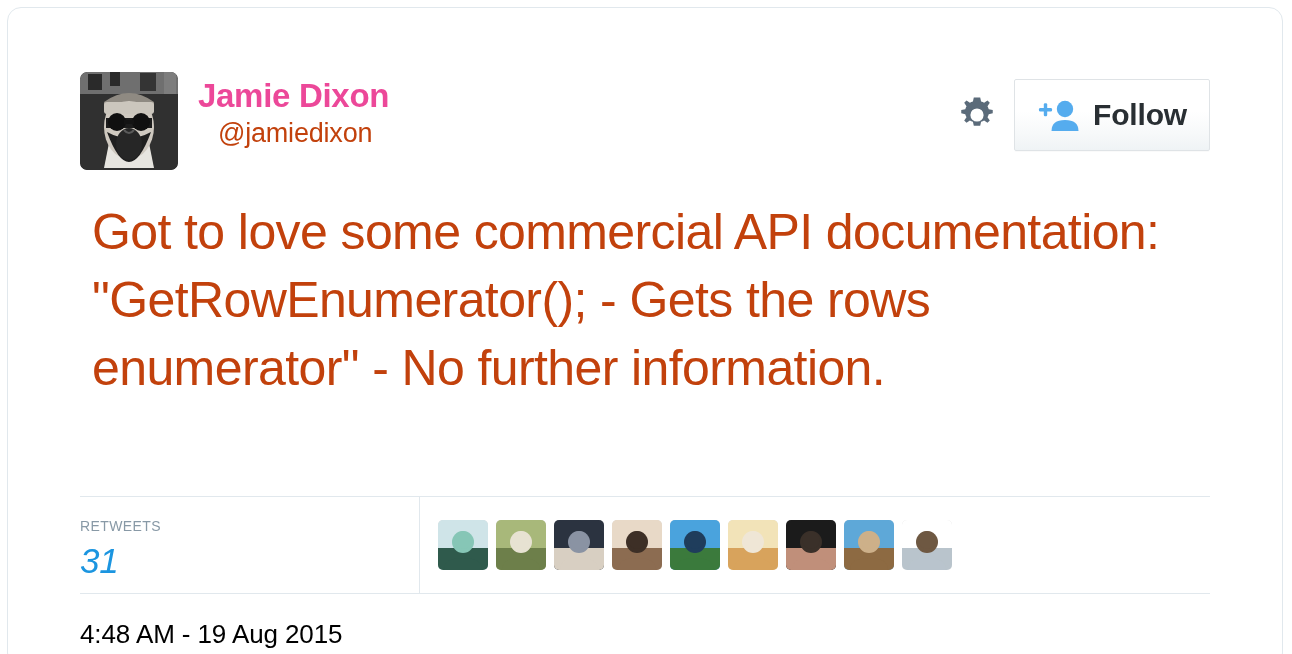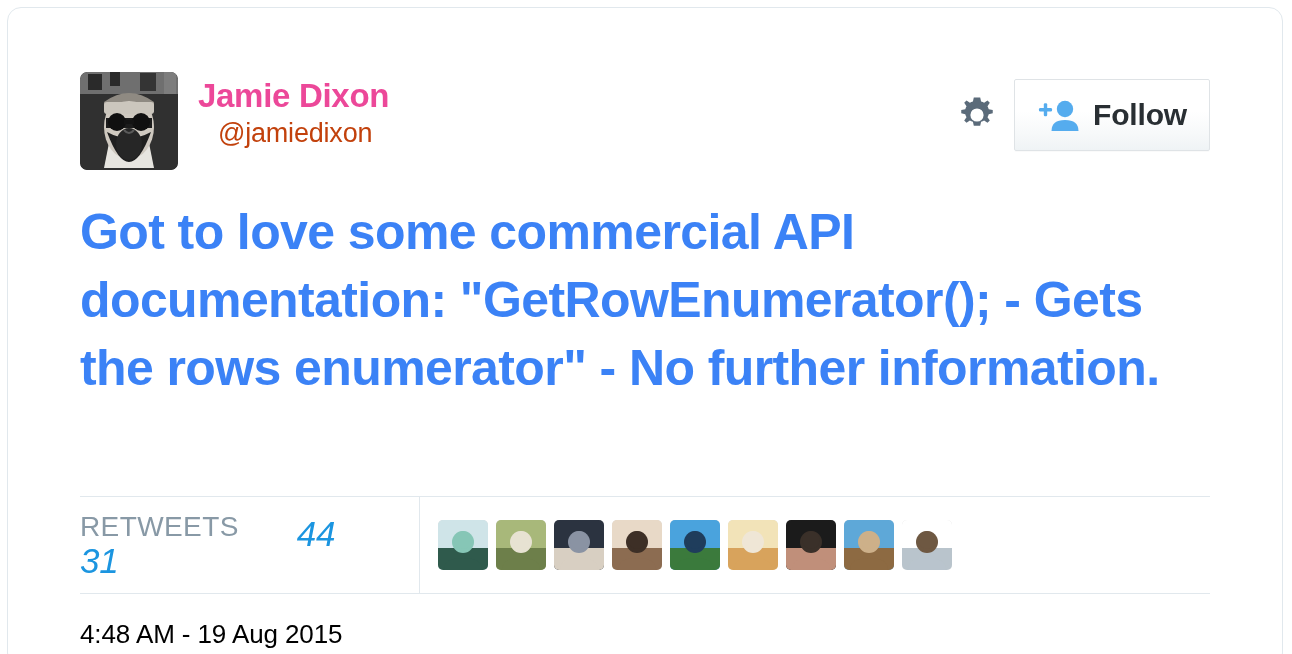--- a/index.html
+++ b/index.html
@@ -102,28 +102,28 @@
     font-size: 30px;
     font-weight: bold;
     color: #292f33;
     letter-spacing: -0.2px;
     line-height: 34px;
   }
 
   
   .tweet-text {
     position: absolute;
-    left: 72px;
+    left: 84px;
     top: 190px;
     width: 1080px;
     font-size: 50px;
     line-height: 68px;
-    color: #3b82f6;
+    color: #c2410c;
     letter-spacing: -0.6px;
-    font-weight: bold;
+    font-weight: normal;
     word-wrap: break-word;
   }
 
   
   .stats-wrap {
     position: absolute;
     left: 72px;
     right: 72px;
     top: 488px;
     height: 98px;
@@ -136,21 +136,21 @@
     left: 0;
     top: 0;
     width: 340px;
     height: 96px;
     border-right: 1px solid #e1e8ed;
     box-sizing: border-box;
     display: flex;
   }
   .stat-block { margin-right: 58px; padding-top: 16px; }
   .stat-label {
-    font-size: 28px;
+    font-size: 14px;
     color: #8899a6;
     letter-spacing: 0.4px;
     line-height: 27px;
     text-transform: uppercase;
     font-weight: normal;
   }
   .stat-value {
     font-size: 35px;
     color: #1b95e0;
     line-height: 42px;
@@ -258,21 +258,20 @@
   <div class="tweet-text">Got to love some commercial API documentation: "GetRowEnumerator(); - Gets the rows enumerator" - No further information.</div>
 
   <div class="stats-wrap">
 
     <div class="stats-left">
       <div class="stat-block">
         <div class="stat-label">RETWEETS</div>
         <div class="stat-value">31</div>
       </div>
       <div class="stat-block">
-        <div class="stat-value">44</div>
       </div>
     </div>
 
     <div class="facepile" id="facepile">
         <div class="facepile-item">
           <svg viewBox="0 0 50 50" xmlns="http://www.w3.org/2000/svg">
             <rect width="50" height="50" fill="#cfe4e8"></rect>
             <rect y="28" width="50" height="22" fill="#2f5a4c"></rect>
             <circle cx="25" cy="22" r="11" fill="#86c6b6"></circle>
             <path d="M6 50 q0-12 19-12 q19 0 19 12 z" fill="#2f5a4c" opacity="0.85"></path>

